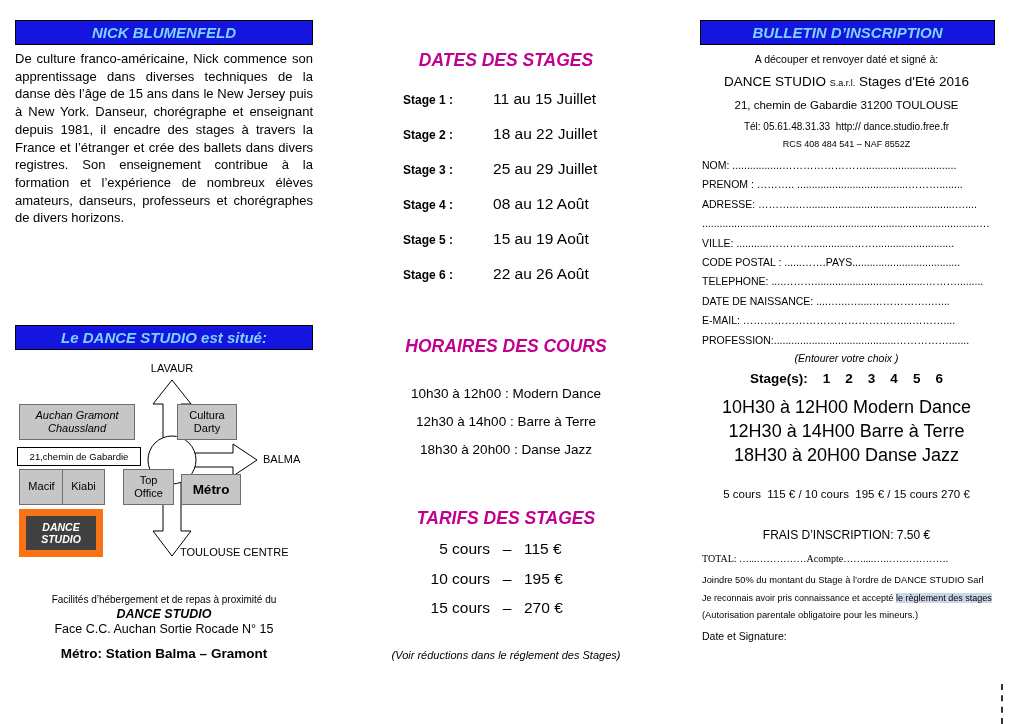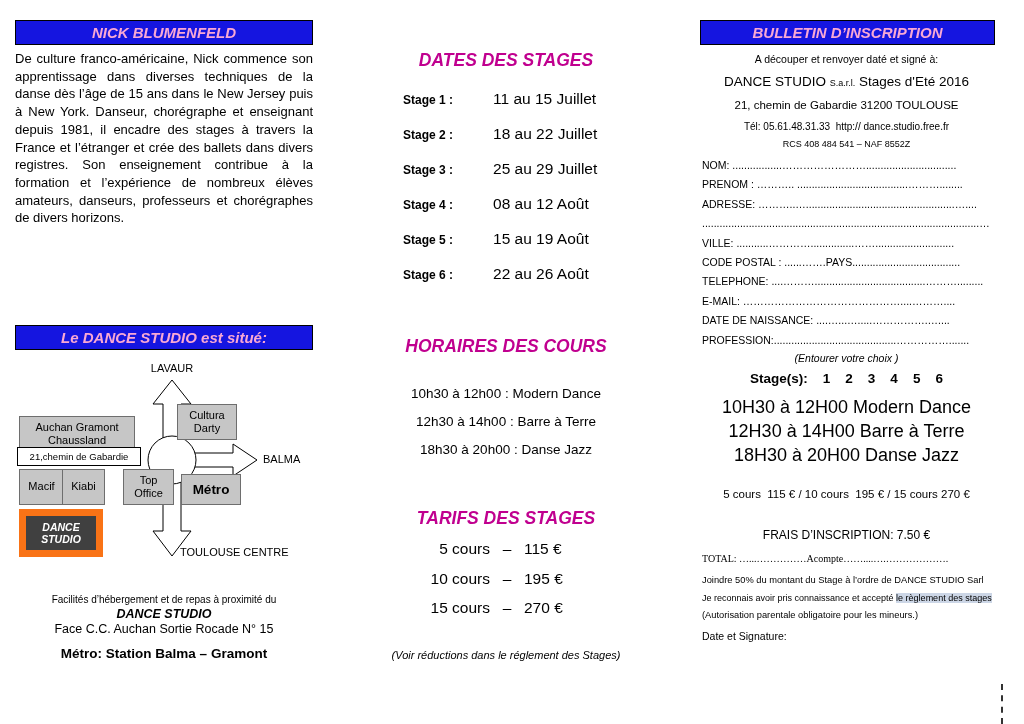--- a/index.html
+++ b/index.html
@@ -1,39 +1,39 @@
 <!DOCTYPE html>
 <html><head>
 <meta charset="utf-8">
 <style>
   html,body{margin:0;padding:0;background:#fff;}
   .page{position:relative;width:1024px;height:724px;background:#fff;overflow:hidden;
         font-family:"Liberation Sans",sans-serif;color:#000;}
 
   
-  .blue-bar{position:absolute;background:#1515e0;color:#f9a8d4;font-weight:bold;font-style:italic;
+  .blue-bar{position:absolute;background:#1515e0;color:#7dd3fc;font-weight:bold;font-style:italic;
             text-align:center;font-size:15px;height:23px;line-height:23px;border:1px solid #000;}
   .hdr-nick{left:15px;top:20px;width:296px;}
   .hdr-situe{left:15px;top:325px;width:296px;text-align:center;}
   .hdr-bulletin{left:700px;top:20px;width:293px;}
 
   
   .bio{position:absolute;left:15px;top:50px;width:298px;font-size:13px;line-height:17.7px;
        text-align:justify;margin:0;}
 
   .map{position:absolute;left:15px;top:360px;width:305px;height:202px;}
   .map-svg{position:absolute;left:0;top:0;}
   .map-label{position:absolute;font-size:11px;}
   .lavaur{left:0;top:2px;width:314px;text-align:center;}
   .balma{left:248px;top:93px;}
   .toulouse{left:165px;top:186px;}
   .map-box{position:absolute;background:#c6c6c6;border:1px solid #6e6e6e;display:flex;
            align-items:center;justify-content:center;text-align:center;font-size:11px;
            line-height:13.5px;white-space:pre-line;}
-  .b-auchan{left:4px;top:56px;width:114px;height:34px;}
+  .b-auchan{left:4px;top:44px;width:114px;height:34px;font-style:italic;}
   .b-cultura{left:162px;top:44px;width:58px;height:34px;}
   .b-street{left:2px;top:87px;width:122px;height:17px;background:#fff;border:1px solid #000;
             font-size:9.5px;line-height:15px;}
   .b-macif{left:4px;top:109px;width:43px;height:34px;}
   .b-kiabi{left:47px;top:109px;width:41px;height:34px;}
   .b-top{left:88px;top:109px;width:49px;height:34px;margin-left:20px;}
   .b-metro{left:166px;top:114px;width:58px;height:29px;font-weight:bold;font-size:13.5px;}
   .b-dance{left:4px;top:149px;width:70px;height:34px;background:#404040;border:7px solid #f97316;
            color:#fff;font-weight:bold;font-size:10.5px;line-height:12.5px;font-style:italic;}
 
@@ -195,22 +195,22 @@
   <div class="r-center r-registry">RCS 408 484 541 – NAF 8552Z</div>
 
   <div class="r-left r-form">
     <div>NOM: .................……………………...............................</div>
     <div>PRENOM : ……….. ......................................………........</div>
     <div>ADRESSE: ………..…...................................................…....</div>
     <div>...............................................................................................…</div>
     <div>VILLE: ...........…………...............……...........................</div>
     <div>CODE POSTAL : ......…….PAYS.....................................</div>
     <div>TELEPHONE: ....………......................................……….........</div>
+    <div>DATE DE NAISSANCE: ....…...….....…………….…....</div>
     <div>E-MAIL: ………………………………………....………....</div>
-    <div>DATE DE NAISSANCE: ....…...….....…………….…....</div>
     <div>PROFESSION:..........................................…………….......</div>
   </div>
 
   <div class="r-center r-choice">(Entourer votre choix )</div>
   <div class="r-center r-stages-choice">Stage(s):    1    2    3    4    5    6</div>
   <div class="r-center r-sched">
     <div>10H30 à 12H00 Modern Dance</div>
     <div>12H30 à 14H00 Barre à Terre</div>
     <div>18H30 à 20H00 Danse Jazz</div>
   </div>

